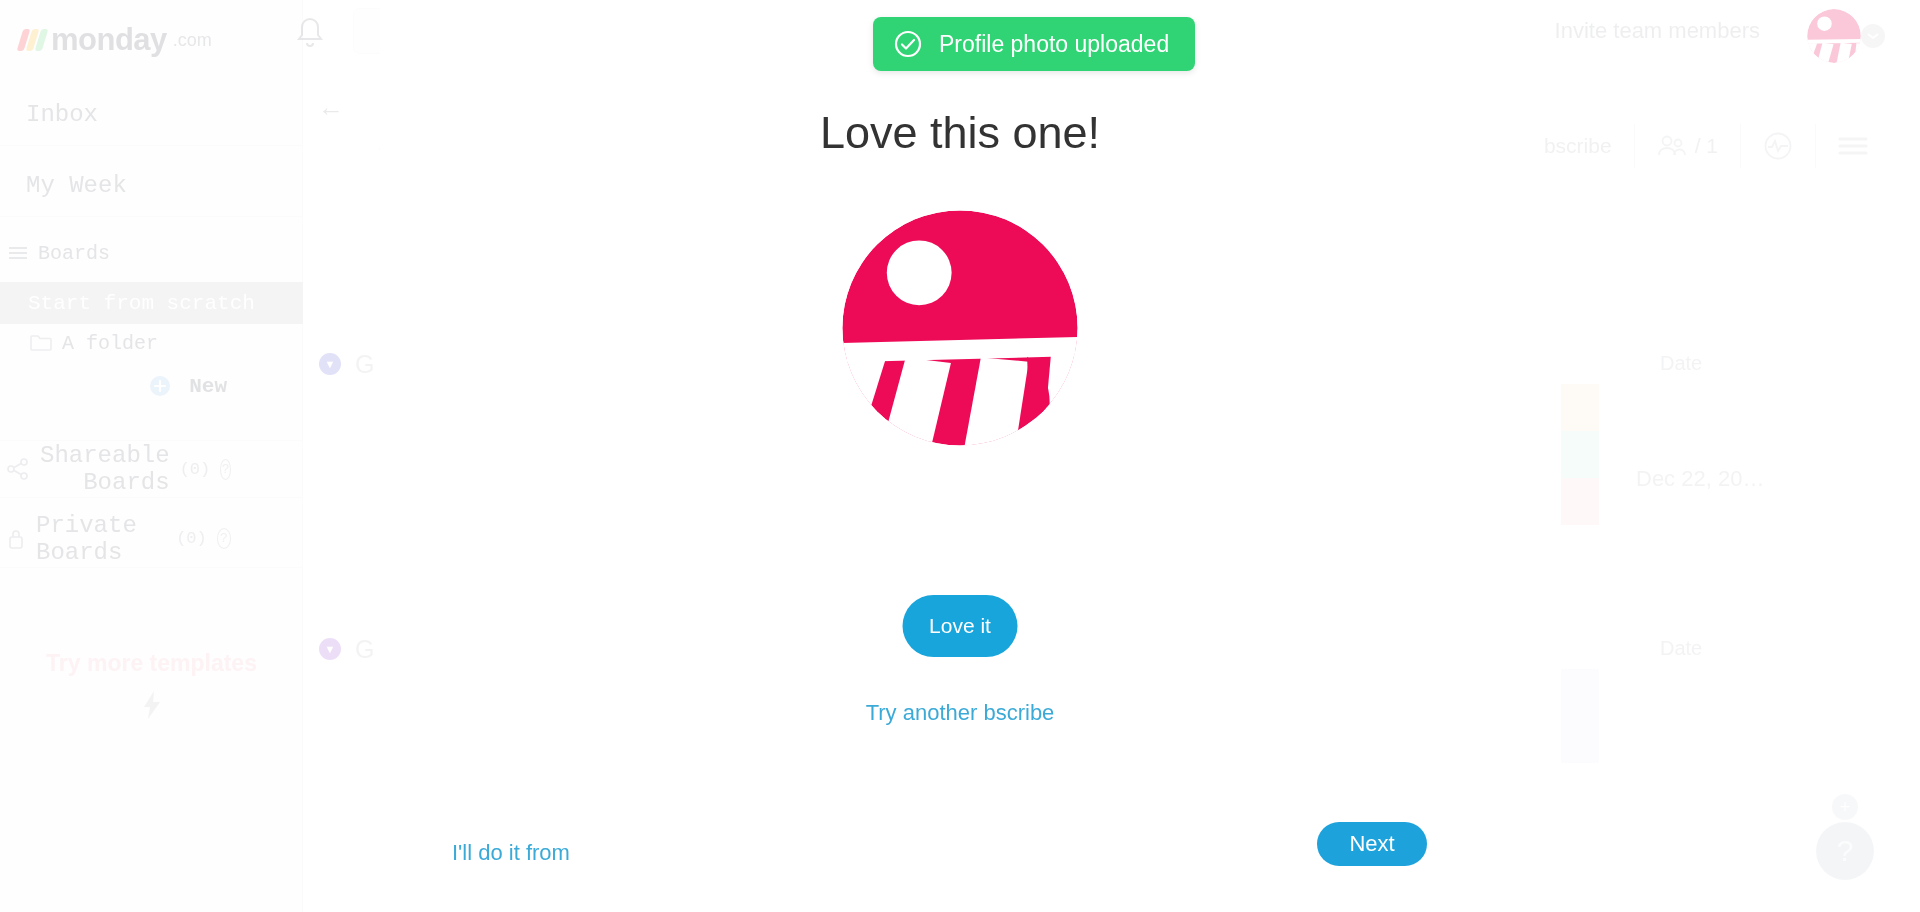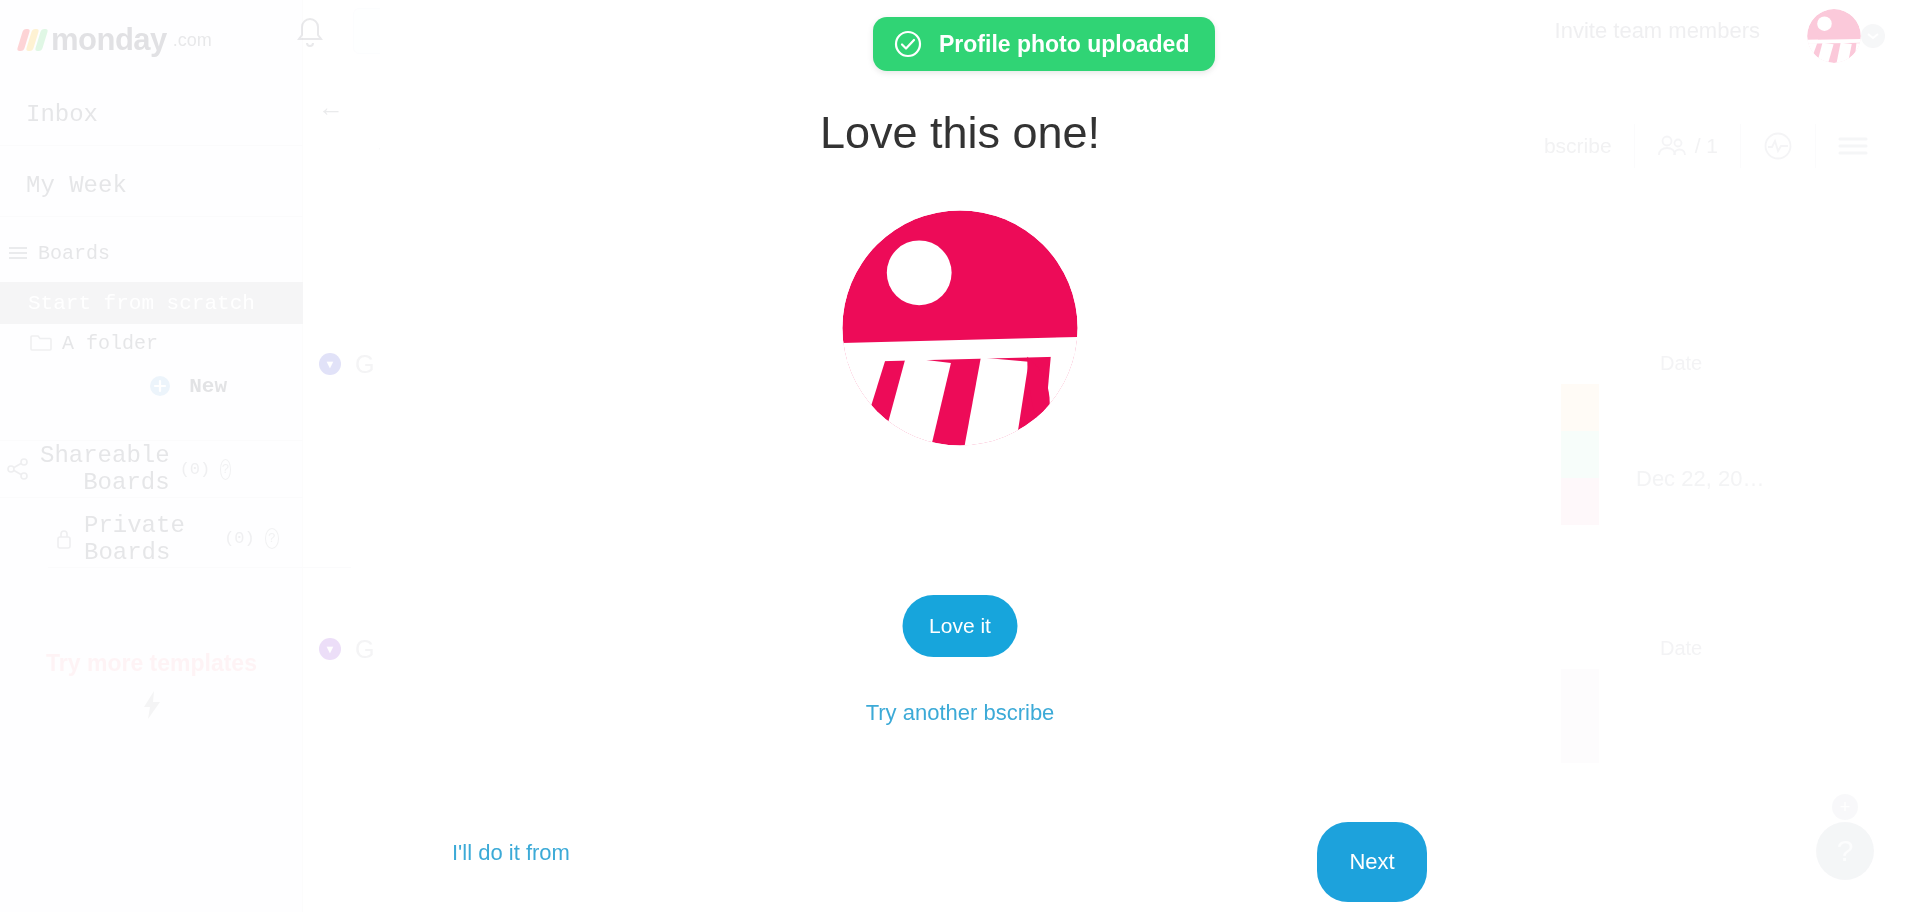--- a/index.html
+++ b/index.html
@@ -45,21 +45,21 @@
   .sb-myweek  { top: 155px; height: 62px; }
   .sb-boards  { top: 224px; height: 58px; font-size: 20px; padding-left: 8px; border-bottom: none;}
   .sb-scratch {
     top: 282px; height: 42px; background: #dcdce1; color: #ffffff;
     font-size: 21px; padding-left: 28px; border-bottom: none;
   }
   .sb-folder  { top: 324px; height: 38px; font-size: 20px; padding-left: 30px; border-bottom: none; }
   .sb-new     { top: 366px; height: 40px; border-bottom: none; justify-content: flex-end; padding-right: 76px; }
   .sb-new .lbl { color: #9fa0a8; font-size: 21px; font-weight: 600; }
   .sb-share   { top: 440px; height: 58px; padding-left: 6px; border-top: 1px solid #f2f2f5; text-align: right; }
-  .sb-private { top: 510px; height: 58px; padding-left: 6px; margin-left: 48px; }
+  .sb-private { top: 510px; height: 58px; padding-left: 6px; }
   .sb-count { color: #c9cad1; font-size: 17px; }
   .help-circ {
     width: 21px; height: 21px; border-radius: 50%;
     border: 1.6px solid #cfd0d6; color: #cfd0d6;
     font-size: 13px; display: flex; align-items: center; justify-content: center;
     margin-left: auto; margin-right: 72px;
   }
   .templates {
     position: absolute; left: 0; top: 650px; width: 303px;
     text-align: center; color: #fbd7de; font-size: 23px; font-weight: 600;
@@ -128,25 +128,24 @@
 
   
   .modal {
     position: absolute; left: 380px; top: 0; width: 1160px; height: 912px;
     background: #ffffff;
   }
 
   .toast {
     position: absolute; left: 493px; top: 17px;
     height: 54px; padding: 0 26px 0 20px;
-    background: #30d475; border-radius: 14px;
+    background: #30d475; border-radius: 8px;
     display: flex; align-items: center; gap: 16px;
     color: #ffffff; font-size: 23px;
     box-shadow: 0 2px 6px rgba(0,0,0,0.10);
-    font-weight: bold;
   }
 
   .modal-title {
     position: absolute; left: 0; right: 0; top: 107px;
     text-align: center; font-size: 45px; font-weight: 400; color: #333333;
   }
 
   .avatar-big { position: absolute; left: 50%; top: 208px; transform: translateX(-50%); }
 
   .btn-love {
@@ -158,21 +157,21 @@
   .link-try {
     position: absolute; left: 50%; top: 700px; transform: translateX(-50%);
     color: #3caad7; font-size: 22px; cursor: pointer; white-space: nowrap;
   }
   .link-later {
     position: absolute; left: 72px; top: 840px;
     color: #3caad7; font-size: 22px; cursor: pointer;
   }
   .btn-next {
     position: absolute; left: 937px; top: 822px;
-    width: 110px; height: 80px; border: none; border-radius: 31px;
+    width: 110px; height: 44px; border: none; border-radius: 31px;
     background: #1da2dc; color: #ffffff; font-size: 22px;
     font-family: "Liberation Sans", sans-serif; cursor: pointer;
   }
 </style>
 </head>
 <body>
 
 <div id="root">
 
   <div class="bg-app">

